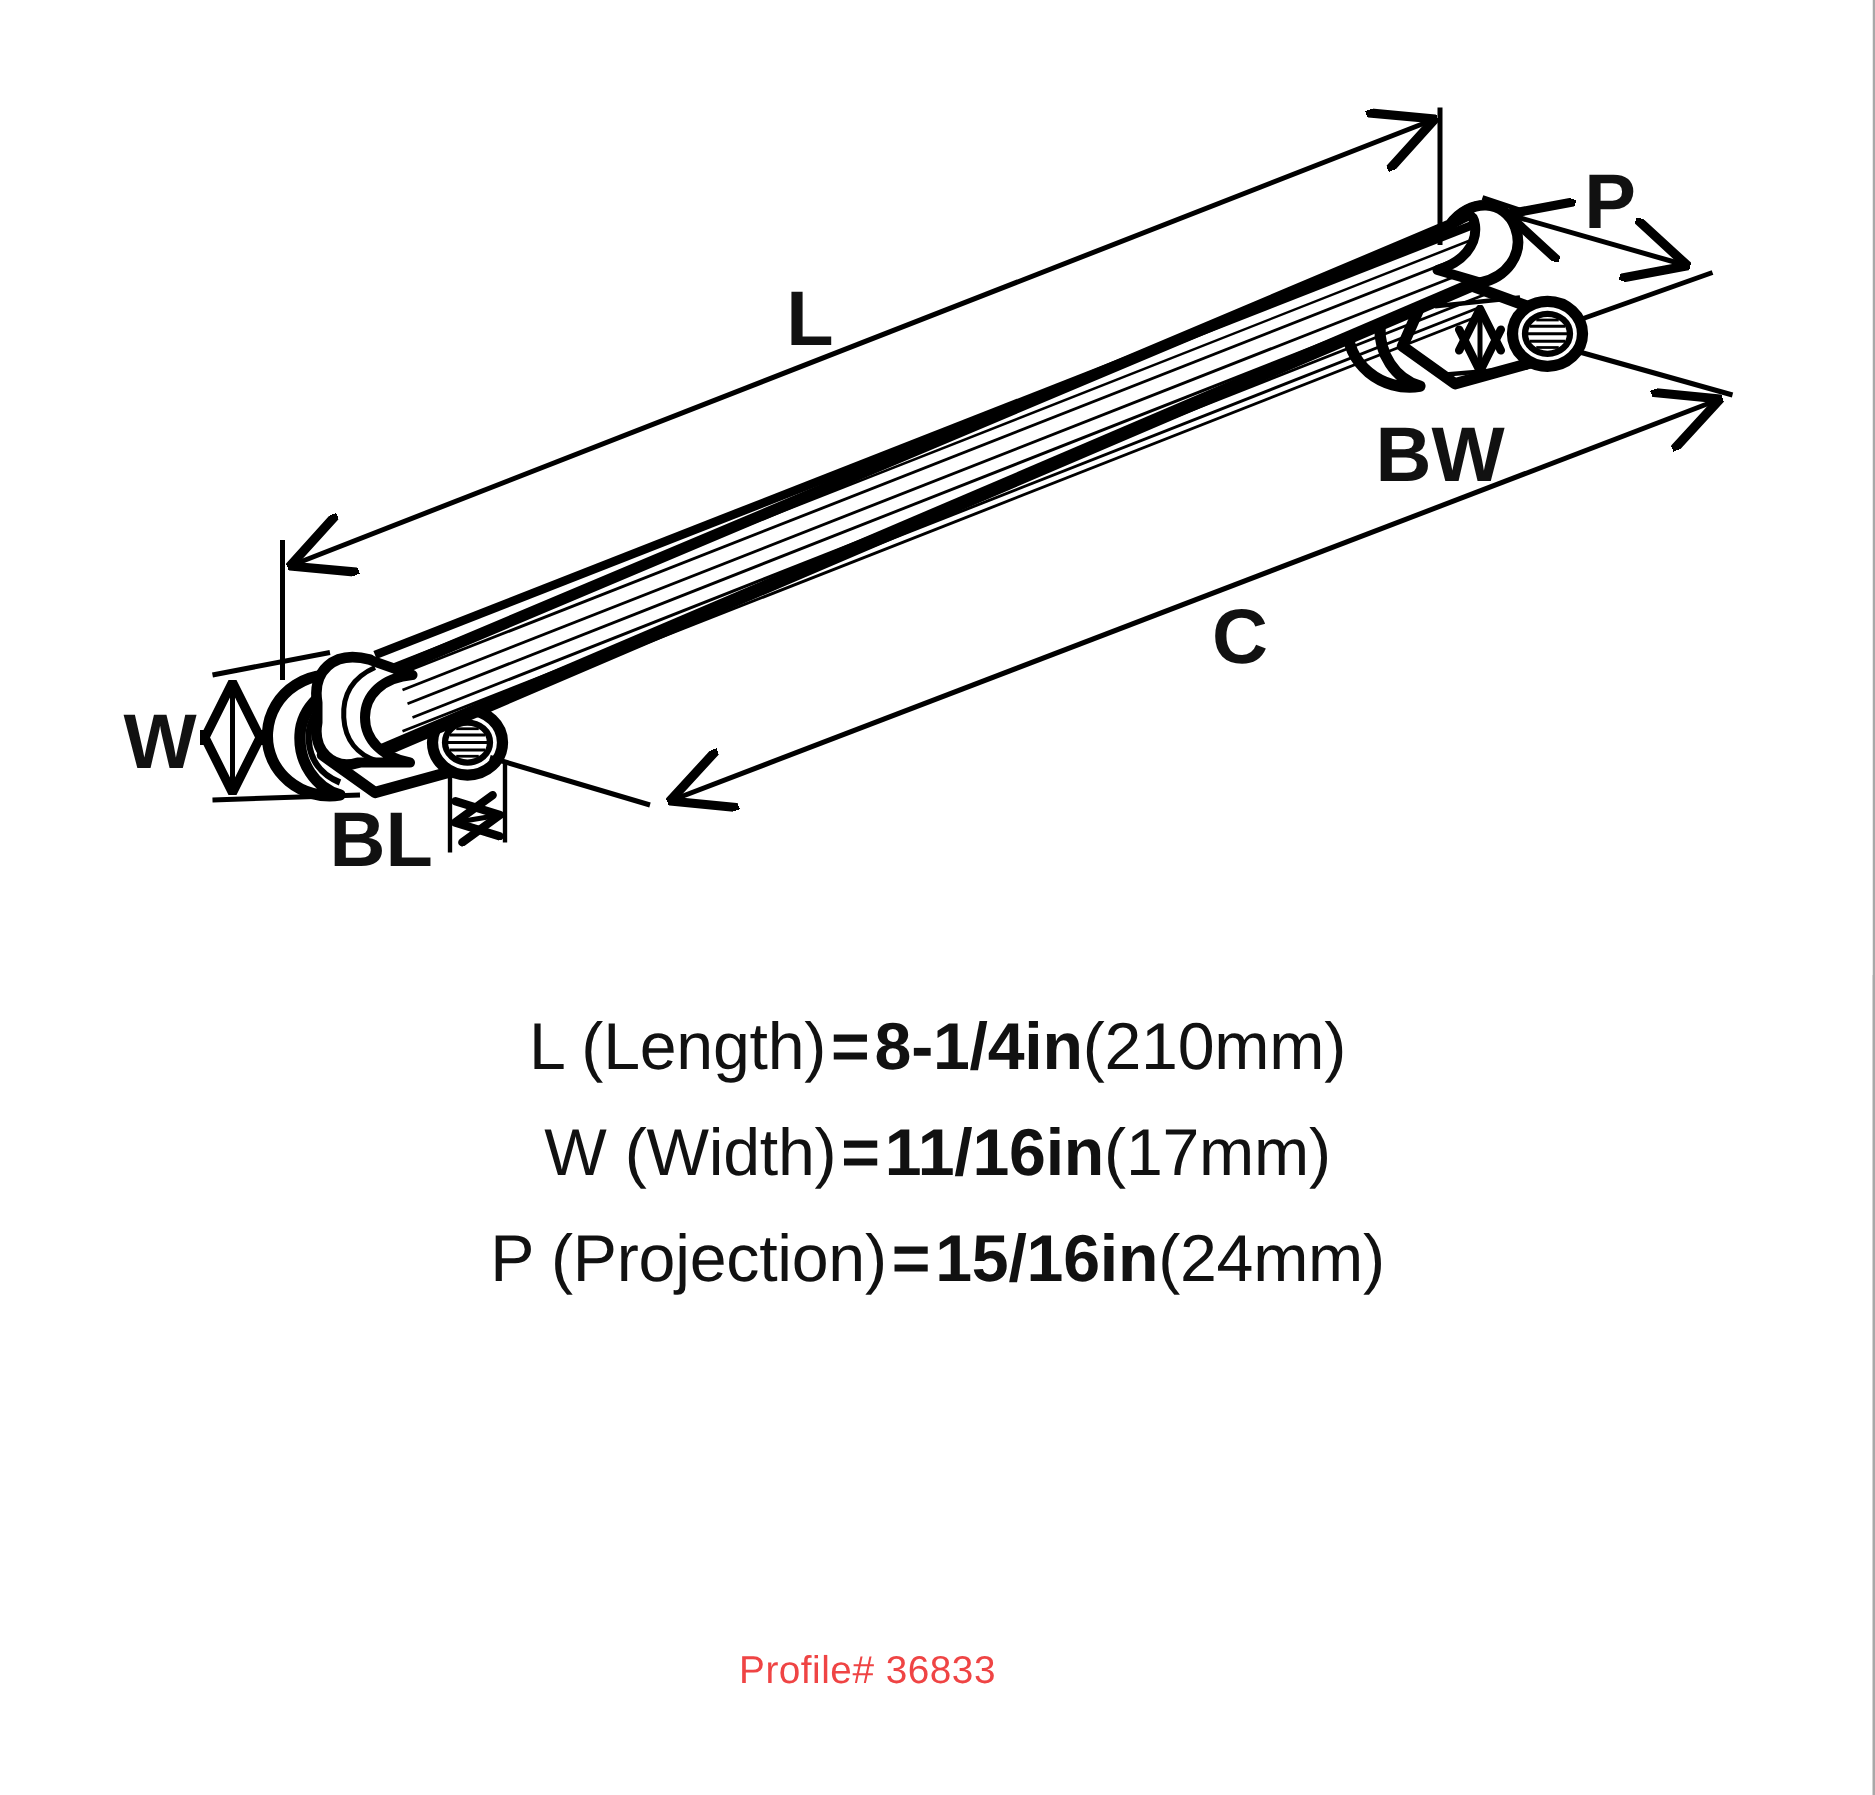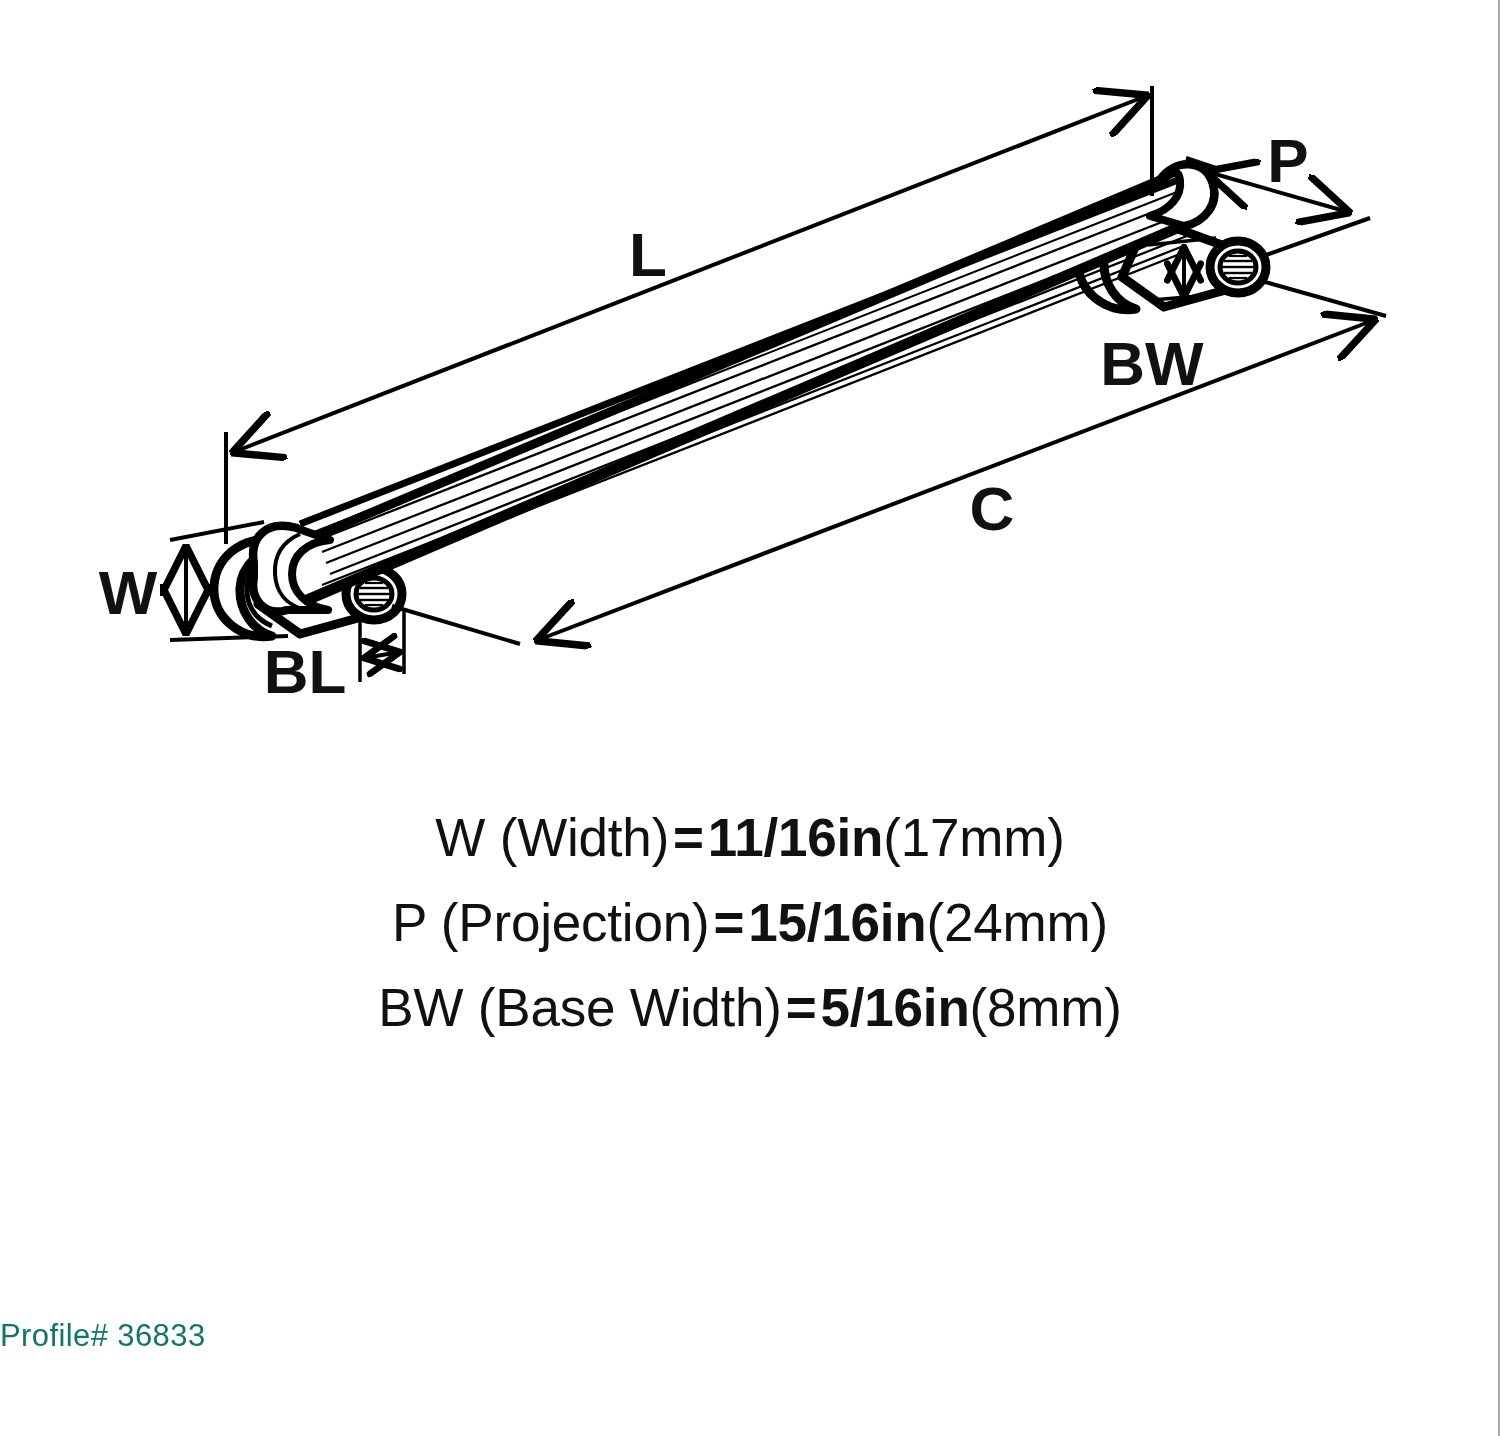--- a/index.html
+++ b/index.html
@@ -60,22 +60,23 @@
     font-weight: 700;
   }
   .spec-metric {
     font-weight: 400;
   }
   #profile-line {
     position: absolute;
     left: 0;
     top: 1318px;
     width: 1388px;
+    text-align: center;
     font-size: 31px;
-    color: #0f766e;
+    color: #ef4444;
     letter-spacing: 0.4px;
   }
   .dim-label {
     font-size: 62px;
     font-weight: 700;
     fill: #111111;
     font-family: "Liberation Sans", sans-serif;
   }
 </style>
 </head>
@@ -215,32 +216,32 @@
         <line x1="404" y1="608" x2="404" y2="674" stroke-width="3.5"></line>
         <line x1="364" y1="658" x2="400" y2="652" stroke-width="4" marker-start="url(#arrowFwdSm)" marker-end="url(#arrowFwdSm)"></line>
         <text class="dim-label" x="305" y="693" text-anchor="middle" stroke="none" fill="#111111">BL</text>
       </g>
 
     </svg>
   </div>
 
   <div id="spec-list">
 
+    <div class="spec-row">
+      <span class="spec-name">L (Length)</span><span class="spec-eq">=</span><span class="spec-imperial">8-1/4in</span><span class="spec-metric">(210mm)</span>
+    </div>
 
     <div class="spec-row">
       <span class="spec-name">W (Width)</span><span class="spec-eq">=</span><span class="spec-imperial">11/16in</span><span class="spec-metric">(17mm)</span>
     </div>
 
     <div class="spec-row">
       <span class="spec-name">P (Projection)</span><span class="spec-eq">=</span><span class="spec-imperial">15/16in</span><span class="spec-metric">(24mm)</span>
     </div>
 
 
 
-    <div class="spec-row">
-      <span class="spec-name">BW (Base Width)</span><span class="spec-eq">=</span><span class="spec-imperial">5/16in</span><span class="spec-metric">(8mm)</span>
-    </div>
 
   </div>
 
   <div id="profile-line">Profile# 36833</div>
 
 </div>
 
 </body></html>

